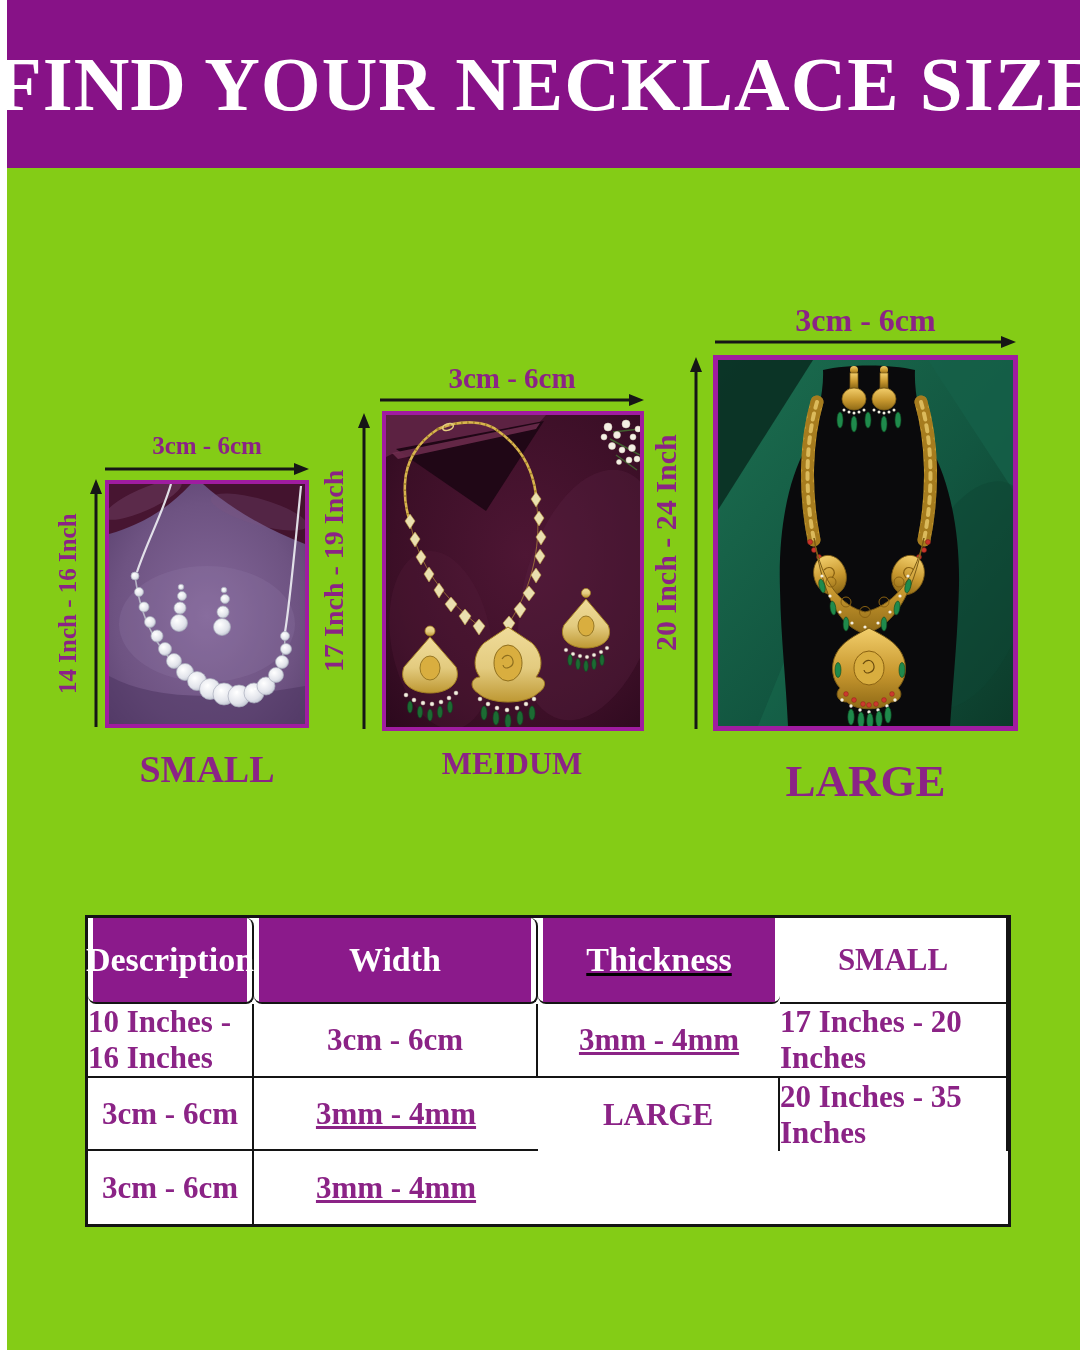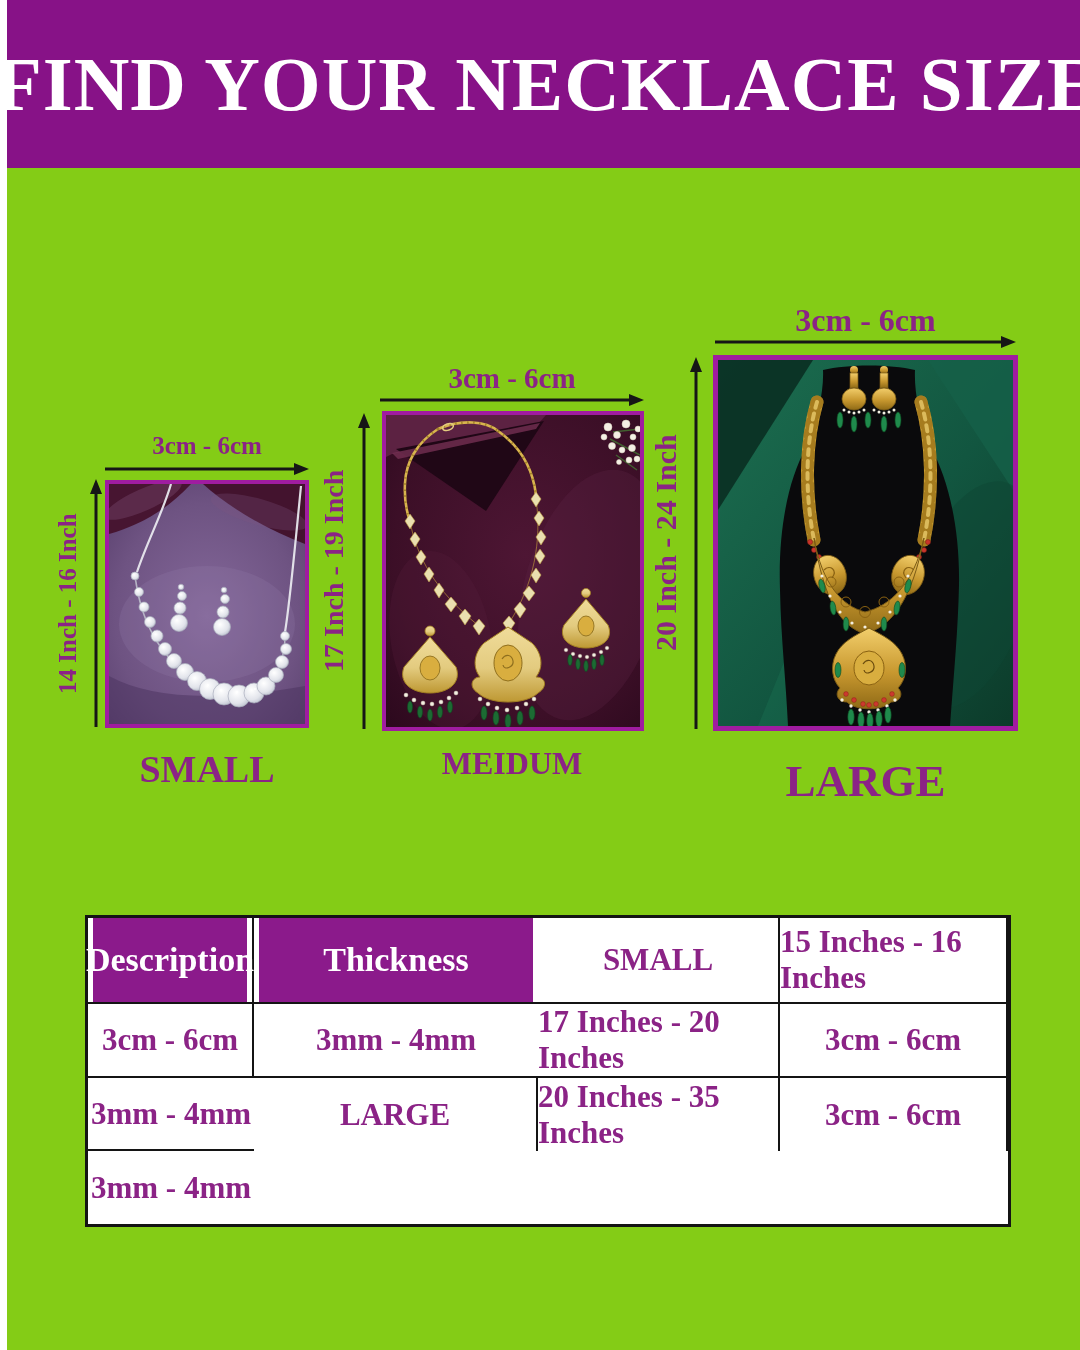--- a/index.html
+++ b/index.html
@@ -20,22 +20,22 @@
   .photo{position:absolute;border:4px solid var(--photo-border,#A01CA0);box-sizing:border-box;background:#2a1530;}
   .photo svg{display:block;width:100%;height:100%;}
   .photo.large{border-width:5px;}
   .size-name{position:absolute;color:var(--accent-text,#8B2386);font-weight:bold;text-align:center;white-space:nowrap;}
 
   .size-table{position:absolute;left:78px;top:915px;width:926px;height:312px;box-sizing:border-box;
               border:3px solid var(--table-border,#141414);display:grid;
               grid-template-columns:166px 284px 242px 1fr;grid-template-rows:86px 1fr 1fr 1fr;background:#fff;}
   .cell{border-right:2px solid var(--table-border,#141414);border-bottom:2px solid var(--table-border,#141414);
         display:flex;align-items:center;justify-content:center;}
-  .cell.lc{border-right:none;} .cell.lr{border-bottom:none;}
-  .th{padding:0 5px;background:#fff;}
+  .cell.lc{border-right:none;text-decoration:underline;} .cell.lr{border-bottom:none;}
+  .th{padding:0 5px;background:#fff;border-radius:8px;}
   .th .fill{width:100%;height:100%;background:var(--table-header-bg,#8B1A8B);display:flex;align-items:center;
             justify-content:center;color:#fff;font-weight:bold;font-size:34px;}
   .td{color:var(--accent-text,#8B2386);font-weight:bold;font-size:31px;}
 </style>
 </head>
 <body>
 
 <div id="canvas">
 
   <header class="banner">
@@ -422,26 +422,29 @@
         </g>
       </g>
     </svg>
   </div>
   <div class="size-name" style="left:707px;top:755px;width:303px;font-size:45px;">LARGE</div>
 
   <div class="size-table">
     <div class="cell th">
         <div class="fill">Description</div>
       </div>
+    <div class="cell th">
+        <div class="fill">Width</div>
+      </div>
     <div class="cell th lc">
         <div class="fill">Thickness</div>
       </div>
 
     <div class="cell td">SMALL</div>
-    <div class="cell td">15 Inches - 16 Inches</div>
+    <div class="cell td">10 Inches - 16 Inches</div>
     <div class="cell td">3cm - 6cm</div>
     <div class="cell td lc">3mm - 4mm</div>
 
     <div class="cell td">17 Inches - 20 Inches</div>
     <div class="cell td">3cm - 6cm</div>
     <div class="cell td lc">3mm - 4mm</div>
 
     <div class="cell td lr">LARGE</div>
     <div class="cell td lr">20 Inches - 35 Inches</div>
     <div class="cell td lr">3cm - 6cm</div>

